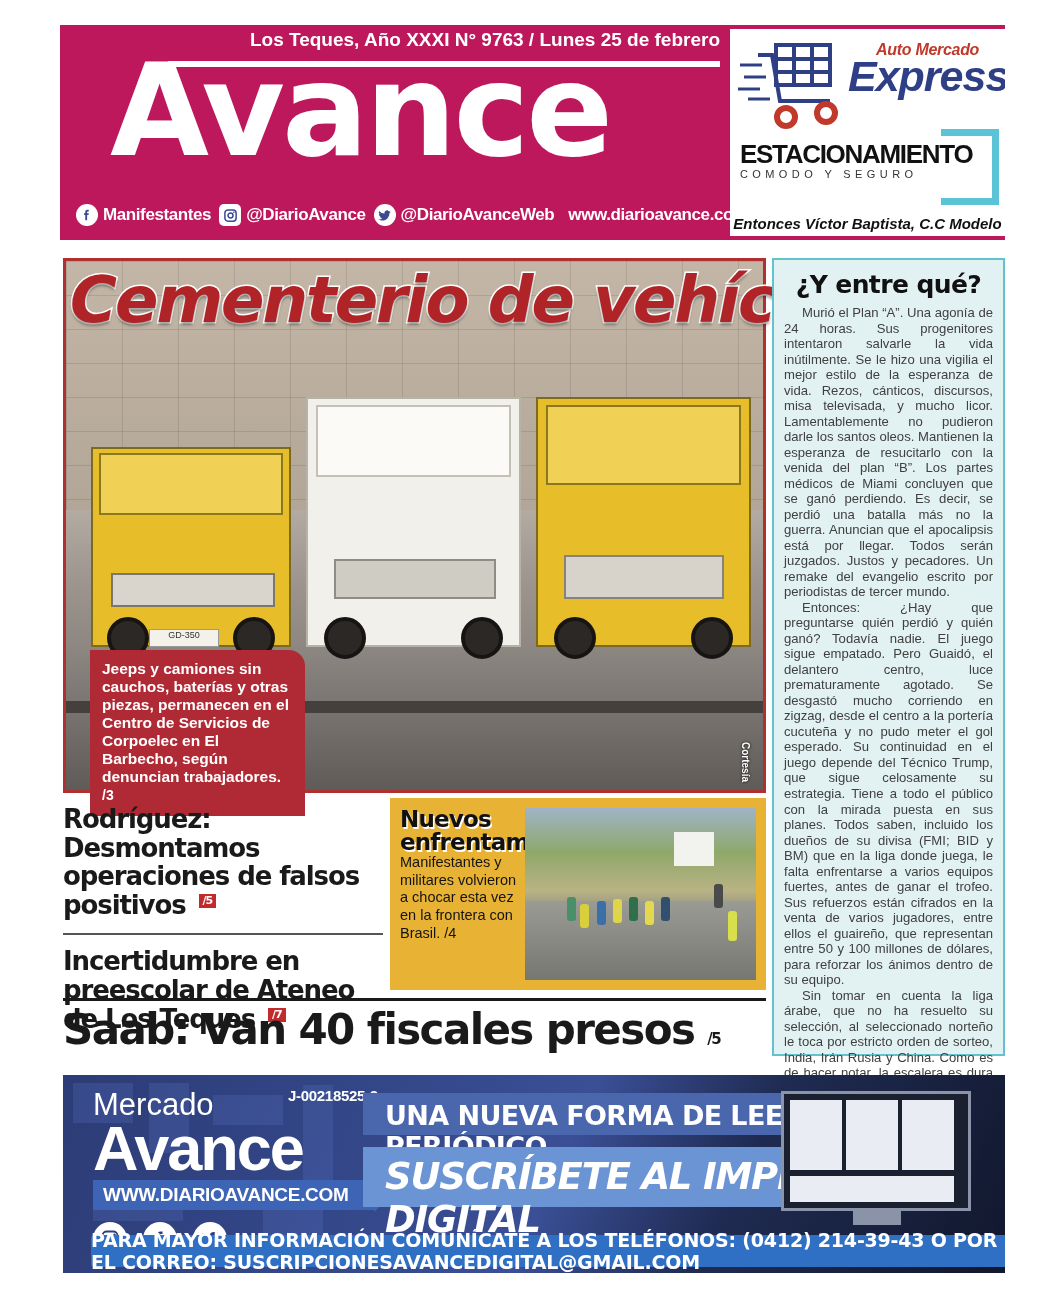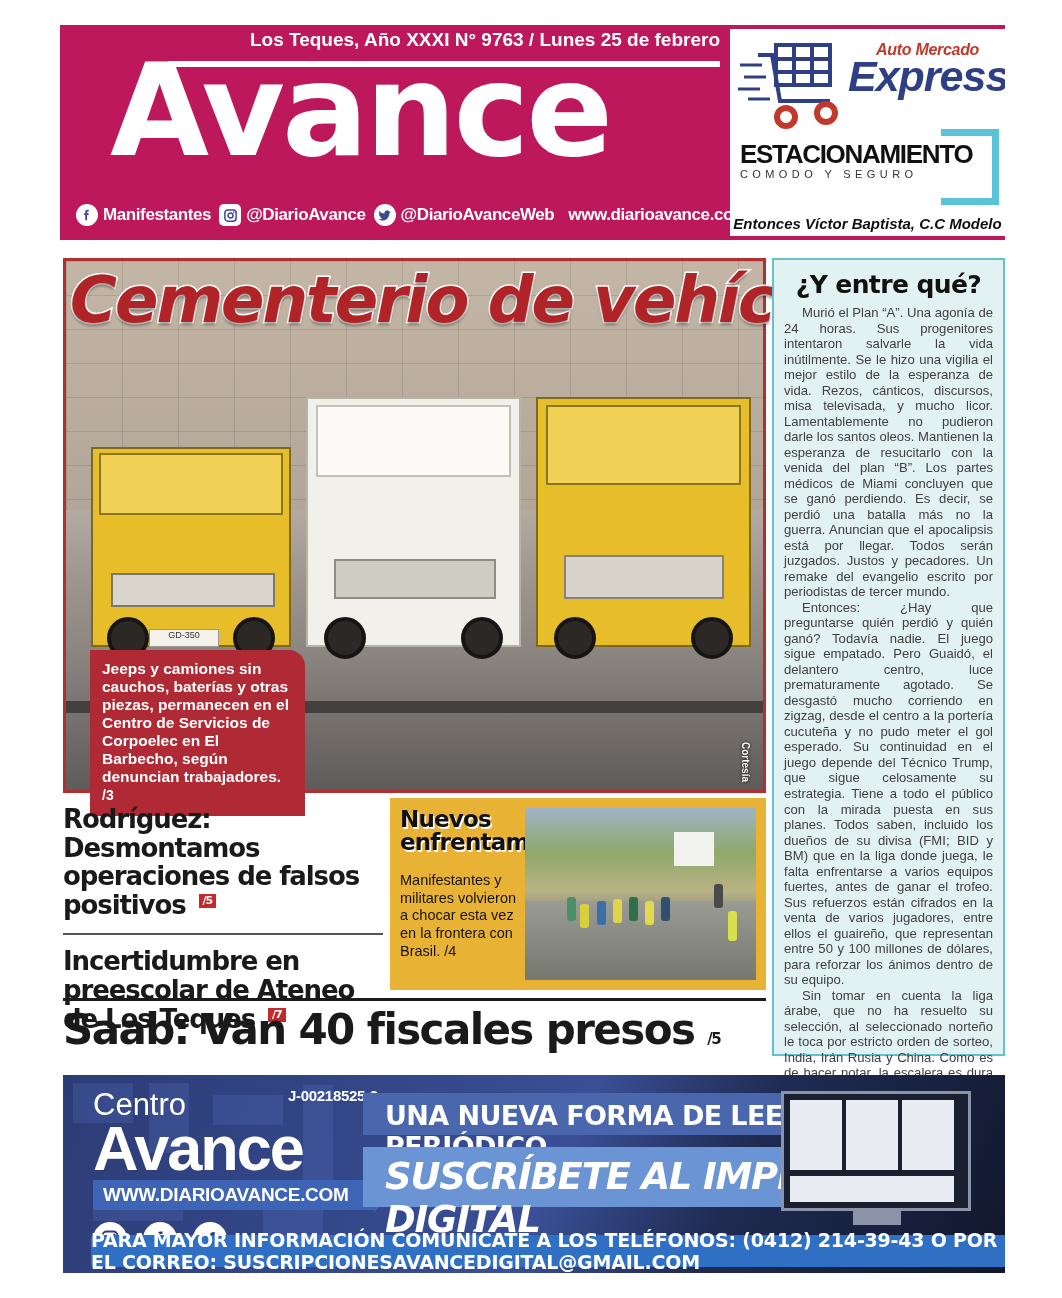--- a/index.html
+++ b/index.html
@@ -168,21 +168,21 @@
     background:#e8b234; display:flex; padding:10px;
   }
   .yb-left { width:125px; padding-right:6px; }
   .yb-title {
     font-family:"DejaVu Sans", sans-serif;
     font-size:23px; font-weight:bold; color:#111111;
     line-height:1.0; letter-spacing:-0.8px;
     text-shadow:1.5px 1.5px 0 #ffffff;
   }
   .yb-text {
-    margin-top:18px; font-size:14.5px; color:#141414; line-height:1.22;
+    font-size:14.5px; color:#141414; line-height:1.22;
   }
   .yb-photo {
     flex:1; position:relative; overflow:hidden;
     background:linear-gradient(to bottom,#9fb4c6 0%,#8fa86a 26%,#b9b384 48%,#8a8c86 62%,#7f8179 100%);
   }
   .yb-road {
     position:absolute; left:0; bottom:0; width:100%; height:46%;
     background:linear-gradient(to bottom,#9a9b94,#76776f);
   }
   .yb-sign {
@@ -464,21 +464,21 @@
     <i style="left:86px;top:8px;width:40px;height:70px;"></i>
     <i style="left:150px;top:20px;width:70px;height:30px;"></i>
     <i style="left:30px;top:120px;width:90px;height:26px;"></i>
     <i style="left:200px;top:110px;width:60px;height:60px;"></i>
     <i style="left:240px;top:10px;width:30px;height:120px;"></i>
   </div>
 
   <div class="ba-rif">J-00218525-2</div>
 
   <div class="ba-logo">
-    <div class="ba-diario">Centro</div>
+    <div class="ba-diario">Mercado</div>
     <div class="ba-avance">Avance</div>
     <div class="ba-url-chip">WWW.DIARIOAVANCE.COM</div>
     <div class="ba-socials">
       <span class="ba-soc">
         <svg width="20" height="20" viewBox="0 0 24 24">
             <rect x="3" y="3" width="18" height="18" rx="5" fill="none" stroke="#2d3f7a" stroke-width="2.2"></rect>
             <circle cx="12" cy="12" r="4.2" fill="none" stroke="#2d3f7a" stroke-width="2.2"></circle>
             <circle cx="17.4" cy="6.7" r="1.4" fill="#2d3f7a"></circle>
           </svg>
       </span>

